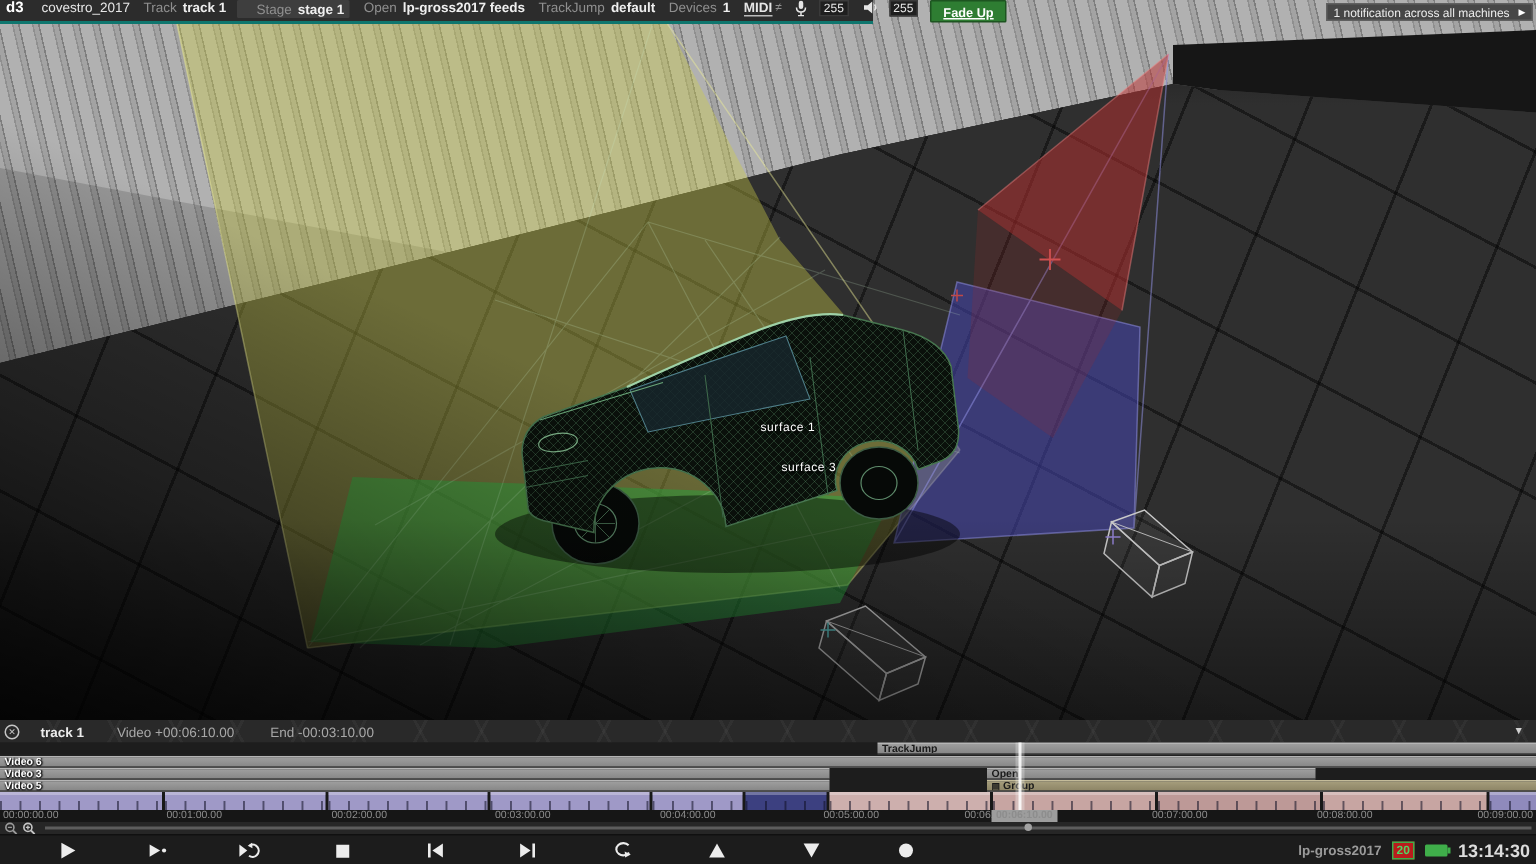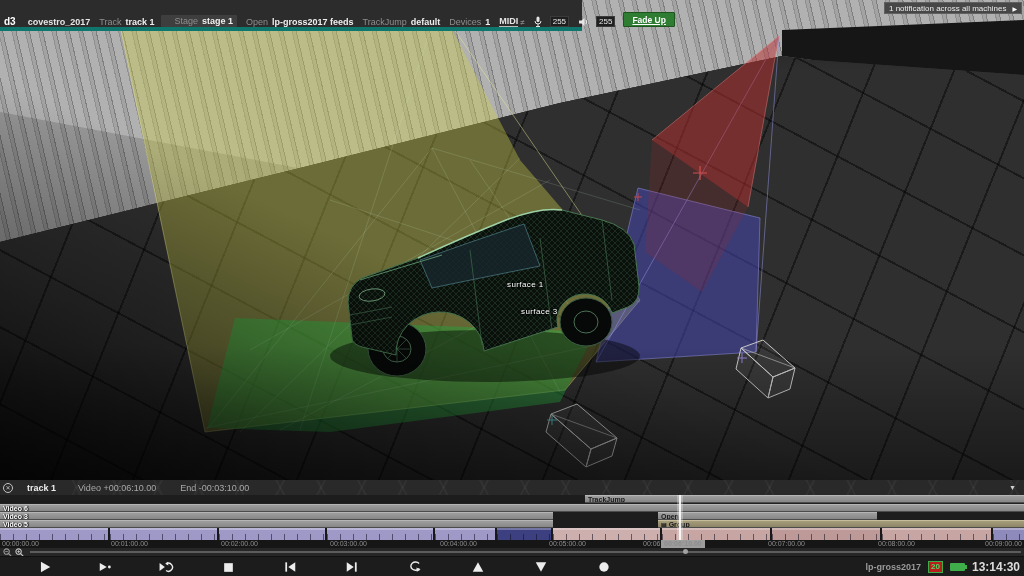--- a/index.html
+++ b/index.html
@@ -26,27 +26,27 @@
       #2e2e2e; }
   .scene-vignette { position:absolute; left:0; top:0; width:1024px; height:480px; pointer-events:none;
     background:
       linear-gradient(to top right, rgba(0,0,0,.85) 0%, rgba(0,0,0,.35) 22%, rgba(0,0,0,0) 42%),
       linear-gradient(to bottom, rgba(0,0,0,0) 72%, rgba(0,0,0,.45) 100%); }
   #scene svg.overlay { position:absolute; left:0; top:0; }
   .surface-label { position:absolute; color:#fff; font-size:8px; letter-spacing:.4px;
     text-shadow:0 1px 2px #000, 0 0 3px #000;margin-left:44px; }
 
   
-  #topbar { position:absolute; left:0; top:0; width:582px; height:31px; background:#2c2c2c;
-    display:flex; align-items:flex-end; font-size:9px; color:#e6e6e6; z-index:30;
-    border-bottom:4px solid #0f766e; padding:0 4px; white-space:nowrap; }
+  #topbar { position:absolute; left:0; top:0; width:582px; height:16px; background:#2c2c2c;
+    display:flex; align-items:flex-start; font-size:9px; color:#e6e6e6; z-index:30;
+    border-bottom:2px solid #0f766e; padding:0 4px; white-space:nowrap; }
   #topbar .lbl { color:#8f8f8f; margin-left:9px; }
   #topbar .val { color:#efefef; font-weight:bold; margin-left:4px; }
   #topbar .logo { font-weight:bold; font-size:10px; color:#fff; }
-  #topbar .project { margin-left:12px; font-weight:bold; }
+  #topbar .project { margin-left:12px; font-weight:normal; }
   .stage-chip { background:#3e3e3e; border-radius:1px; padding:1px 4px; margin-left:7px; display:flex; }
   .stage-chip .lbl { margin-left:0; }
   .midi { margin-left:9px; border-bottom:1px solid #bbb; font-weight:bold; }
   .midi-sym { color:#8f8f8f; margin-left:2px; font-size:8px; }
   .seg-slider { width:20px; height:7px; margin-left:3px;
     background:repeating-linear-gradient(90deg,#8a8a8a 0 2px,#3a3a3a 2px 4px); }
   .level-box { width:27px; height:11px; background:#1f1f1f; border:1px solid #3a3a3a; color:#e8e8e8;
     font-size:8px; text-align:right; padding:0 2px; line-height:9px; margin-left:5px; }
   .fade-btn { margin-left:8px; background:#2e7d32; border:1px solid #1d5420; color:#fff;
     font-size:8.5px; font-weight:bold; padding:1.5px 8px; border-radius:1px;text-decoration:underline; }

